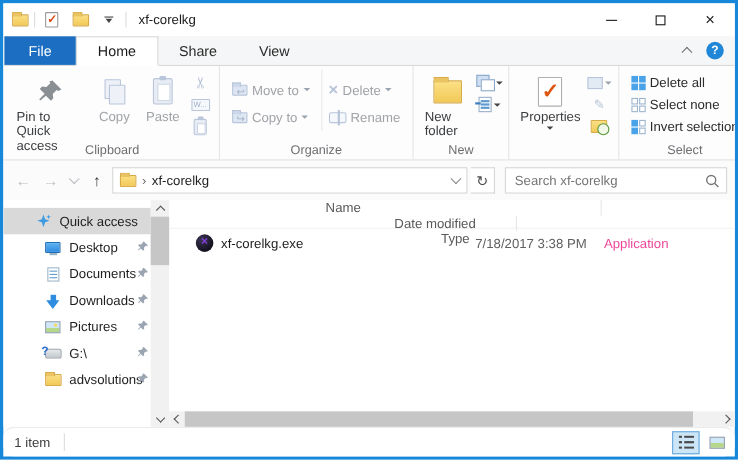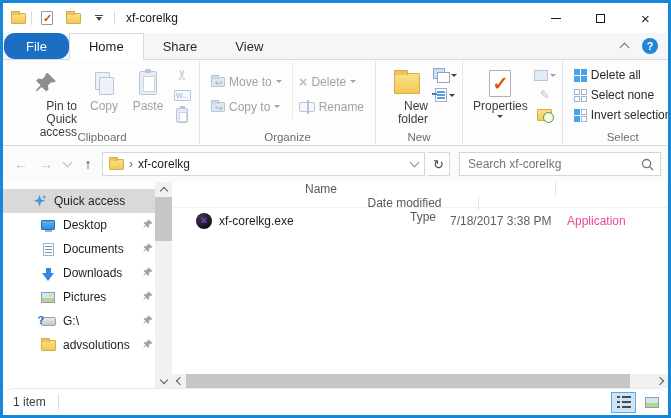--- a/index.html
+++ b/index.html
@@ -29,34 +29,34 @@
   .page-check{position:relative;width:12px;height:14px;background:#fff;border:1px solid #9a9a9a;border-radius:1px;}
   .page-check span{position:absolute;left:1px;top:-1px;color:#d9480f;font-size:11px;font-weight:bold;line-height:14px;}
   .qat-drop{display:flex;flex-direction:column;align-items:center;gap:1px;}
   .qat-drop .bar{width:8px;height:1.5px;background:#444;}
   .tri-dn{width:0;height:0;border-left:3.5px solid transparent;border-right:3.5px solid transparent;border-top:4px solid #444;}
   .tri-dn.dis{border-top-color:#9aa4ae;}
   .tri-dn.sm{border-left-width:3px;border-right-width:3px;border-top-width:3.5px;}
   
   .tabsrow{height:27px;background:#f5f6f7;display:flex;align-items:stretch;border-bottom:1px solid #d8d9da;flex:0 0 auto;position:relative;}
   .tab{display:flex;align-items:center;padding:0 19px;font-size:13px;color:#2b2b2b;}
-  .tab-file{background:#1b6ec2;color:#fff;padding:0 22px;margin-left:1px;border-radius:11px;}
+  .tab-file{background:#1b6ec2;color:#fff;padding:0 22px;margin-left:1px;}
   .tab-active{background:#fff;border:1px solid #d8d9da;border-bottom:1px solid #fff;margin-bottom:-1px;color:#1a1a1a;}
   .tabs-right{margin-left:auto;display:flex;align-items:center;gap:14px;padding-right:10px;}
   .chev{display:inline-block;width:7px;height:7px;border-right:1.5px solid #6e6e6e;border-bottom:1.5px solid #6e6e6e;}
   .chev-up{transform:rotate(-135deg);margin-top:3px;}
   .chev-dn{transform:rotate(45deg);margin-bottom:3px;}
   .help-circ{width:16px;height:16px;border-radius:50%;background:#1f86d8;color:#fff;font-size:11px;font-weight:bold;display:flex;align-items:center;justify-content:center;}
   
   .ribbon{height:86px;background:#fdfdfe;border-bottom:1px solid #d8d9da;display:flex;flex:0 0 auto;padding-left:2px;}
   .rgroup{position:relative;display:flex;align-items:flex-start;padding:3px 5px 16px;border-right:1px solid #e4e5e7;}
   .rgroup-label{position:absolute;bottom:2px;left:0;right:0;text-align:center;color:#6d6e70;font-size:11.5px;}
   .bigbtn{display:flex;flex-direction:column;align-items:center;padding:3px 5px 0;min-width:44px;}
   .bigbtn .bico{height:34px;display:flex;align-items:center;justify-content:center;}
-  .blabel{font-size:12px;line-height:13px;text-align:right;color:#3b3d3f;}
+  .blabel{font-size:12px;line-height:13px;text-align:left;color:#3b3d3f;}
   .dis-t{color:#a0a3a6;}
   .minicol{display:flex;flex-direction:column;justify-content:flex-start;gap:2px;padding-top:3px;}
   .minibtn{height:18px;min-width:24px;display:flex;align-items:center;justify-content:center;gap:2px;}
   .srow{height:25px;display:flex;align-items:center;gap:4px;padding:0 6px;white-space:nowrap;}
   .srow .lbl{font-size:12px;}
   .pages{position:relative;width:18px;height:22px;}
   .pages::before,.pages::after{content:"";position:absolute;width:13px;height:16px;background:#eef2f8;border:1px solid #b9c6da;border-radius:1px;}
   .pages::before{left:0;top:0;}
   .pages::after{left:4px;top:5px;}
   .clip{position:relative;width:18px;height:24px;background:#e8edf5;border:1px solid #b9c6da;border-radius:2px;}
@@ -97,21 +97,21 @@
   .navchev{width:14px;}
   .addrbox{display:flex;align-items:center;height:24px;border:1px solid #d6d6d6;background:#fff;width:323px;padding:0 6px;gap:5px;}
   .crumb-sep{color:#6b6b6b;font-size:12px;}
   .crumb-txt{color:#1e1e1e;}
   .addrbox .spacer{flex:1;}
   .refreshbtn{width:22px;height:24px;border:1px solid #d6d6d6;border-left:none;background:#fff;display:flex;align-items:center;justify-content:center;color:#4a4a4a;font-size:13px;}
   .searchbox{margin-left:6px;display:flex;align-items:center;height:24px;border:1px solid #d6d6d6;background:#fff;flex:1;padding:0 6px;}
   .searchbox input{border:none;outline:none;flex:1;font-family:"Liberation Sans",sans-serif;font-size:12px;color:#767676;background:transparent;}
   
   .main{flex:1;display:flex;min-height:0;}
-  .sidebar{width:152px;background:#fff;padding-top:7px;flex:0 0 auto;}
+  .sidebar{width:134px;background:#fff;padding-top:7px;flex:0 0 auto;}
   .side-item{height:24px;display:flex;align-items:center;padding-left:27px;position:relative;color:#1e1e1e;}
   .side-item.child{padding-left:36px;}
   .side-item.sel{background:#d9d9d9;}
   .si-icon{width:18px;display:flex;justify-content:center;margin-right:6px;flex:0 0 auto;}
   .pin{position:absolute;right:2px;top:5px;color:#9aa5b1;}
   .mon{position:relative;width:14px;height:10px;background:linear-gradient(180deg,#5db2f0,#2f8ce0);border:1px solid #1f6db4;border-radius:1px;}
   .mon::after{content:"";position:absolute;left:3px;bottom:-3px;width:7px;height:2px;background:#9ab2c4;}
   .doc{position:relative;width:11px;height:13px;background:#fff;border:1px solid #9fb6c9;}
   .doc::before{content:"";position:absolute;left:1px;top:2px;width:7px;height:1.5px;background:#5e9bd0;box-shadow:0 3px 0 #5e9bd0,0 6px 0 #5e9bd0;}
   .pic{position:relative;width:14px;height:11px;border:1px solid #8e9db0;background:linear-gradient(180deg,#cfe7f7 55%,#b5d78a 55%);}

